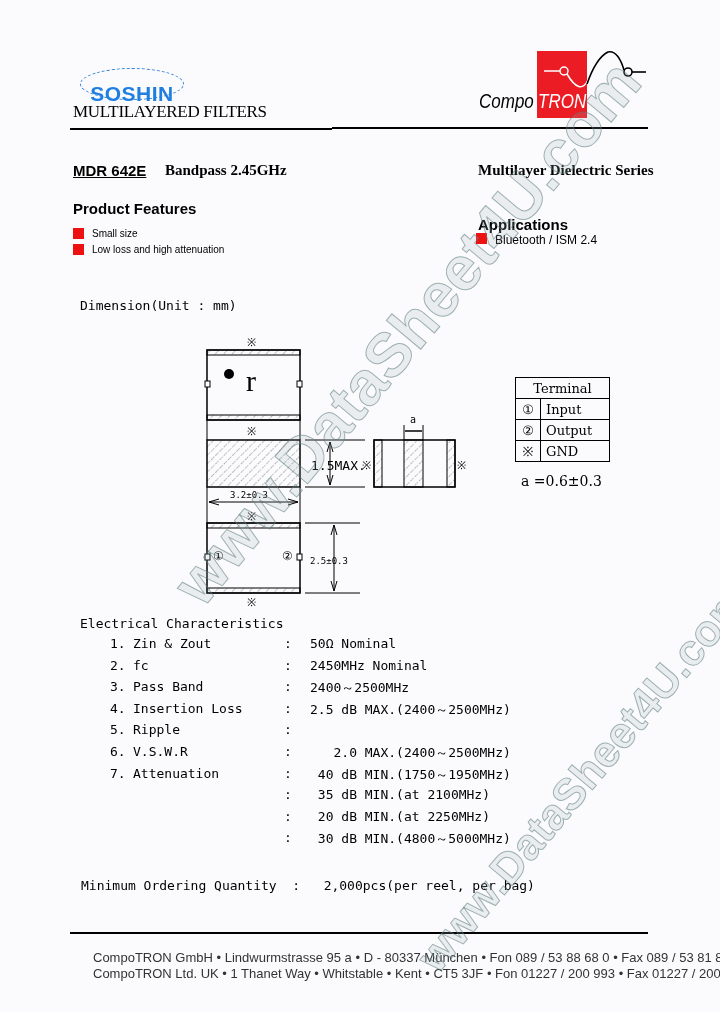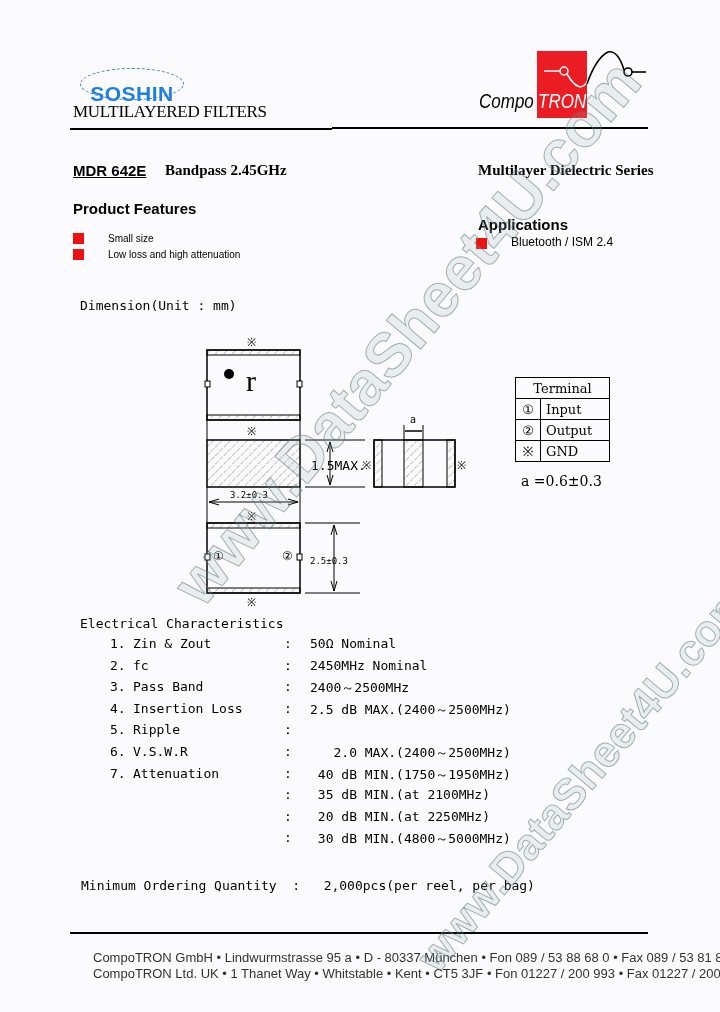--- a/index.html
+++ b/index.html
@@ -34,21 +34,21 @@
   
   .model { left: 73px; top: 162px; font-size: 15px; font-weight: bold; text-decoration: underline; }
   .band { left: 165px; top: 162px; font-size: 15px; font-weight: bold; font-family: "Liberation Serif", serif; }
   .series { left: 478px; top: 162px; font-size: 15px; font-weight: bold; font-family: "Liberation Serif", serif; }
 
   .sec-head { font-size: 15px; font-weight: bold; }
   .feat-head { left: 73px; top: 200px; }
   .app-head { left: 478px; top: 216px; }
 
   .bullet-list { list-style: none; margin: 0; padding: 0; }
-  .bullet-list li { display: flex; align-items: flex-end; height: 16px; font-size: 10px; gap: 16px; }
+  .bullet-list li { display: flex; align-items: flex-start; height: 16px; font-size: 10px; }
   .bullet-list li .sq { width: 11px; height: 11px; background: #ee1111; margin-right: 8px; flex: none; }
   .features { left: 73px; top: 228px; }
   .apps { left: 476px; top: 233px; }
   .apps li { font-size: 12px; }
 
   
   .dim-title { left: 80px; top: 298px; font-size: 13px; }
 
   
   .terminal {

